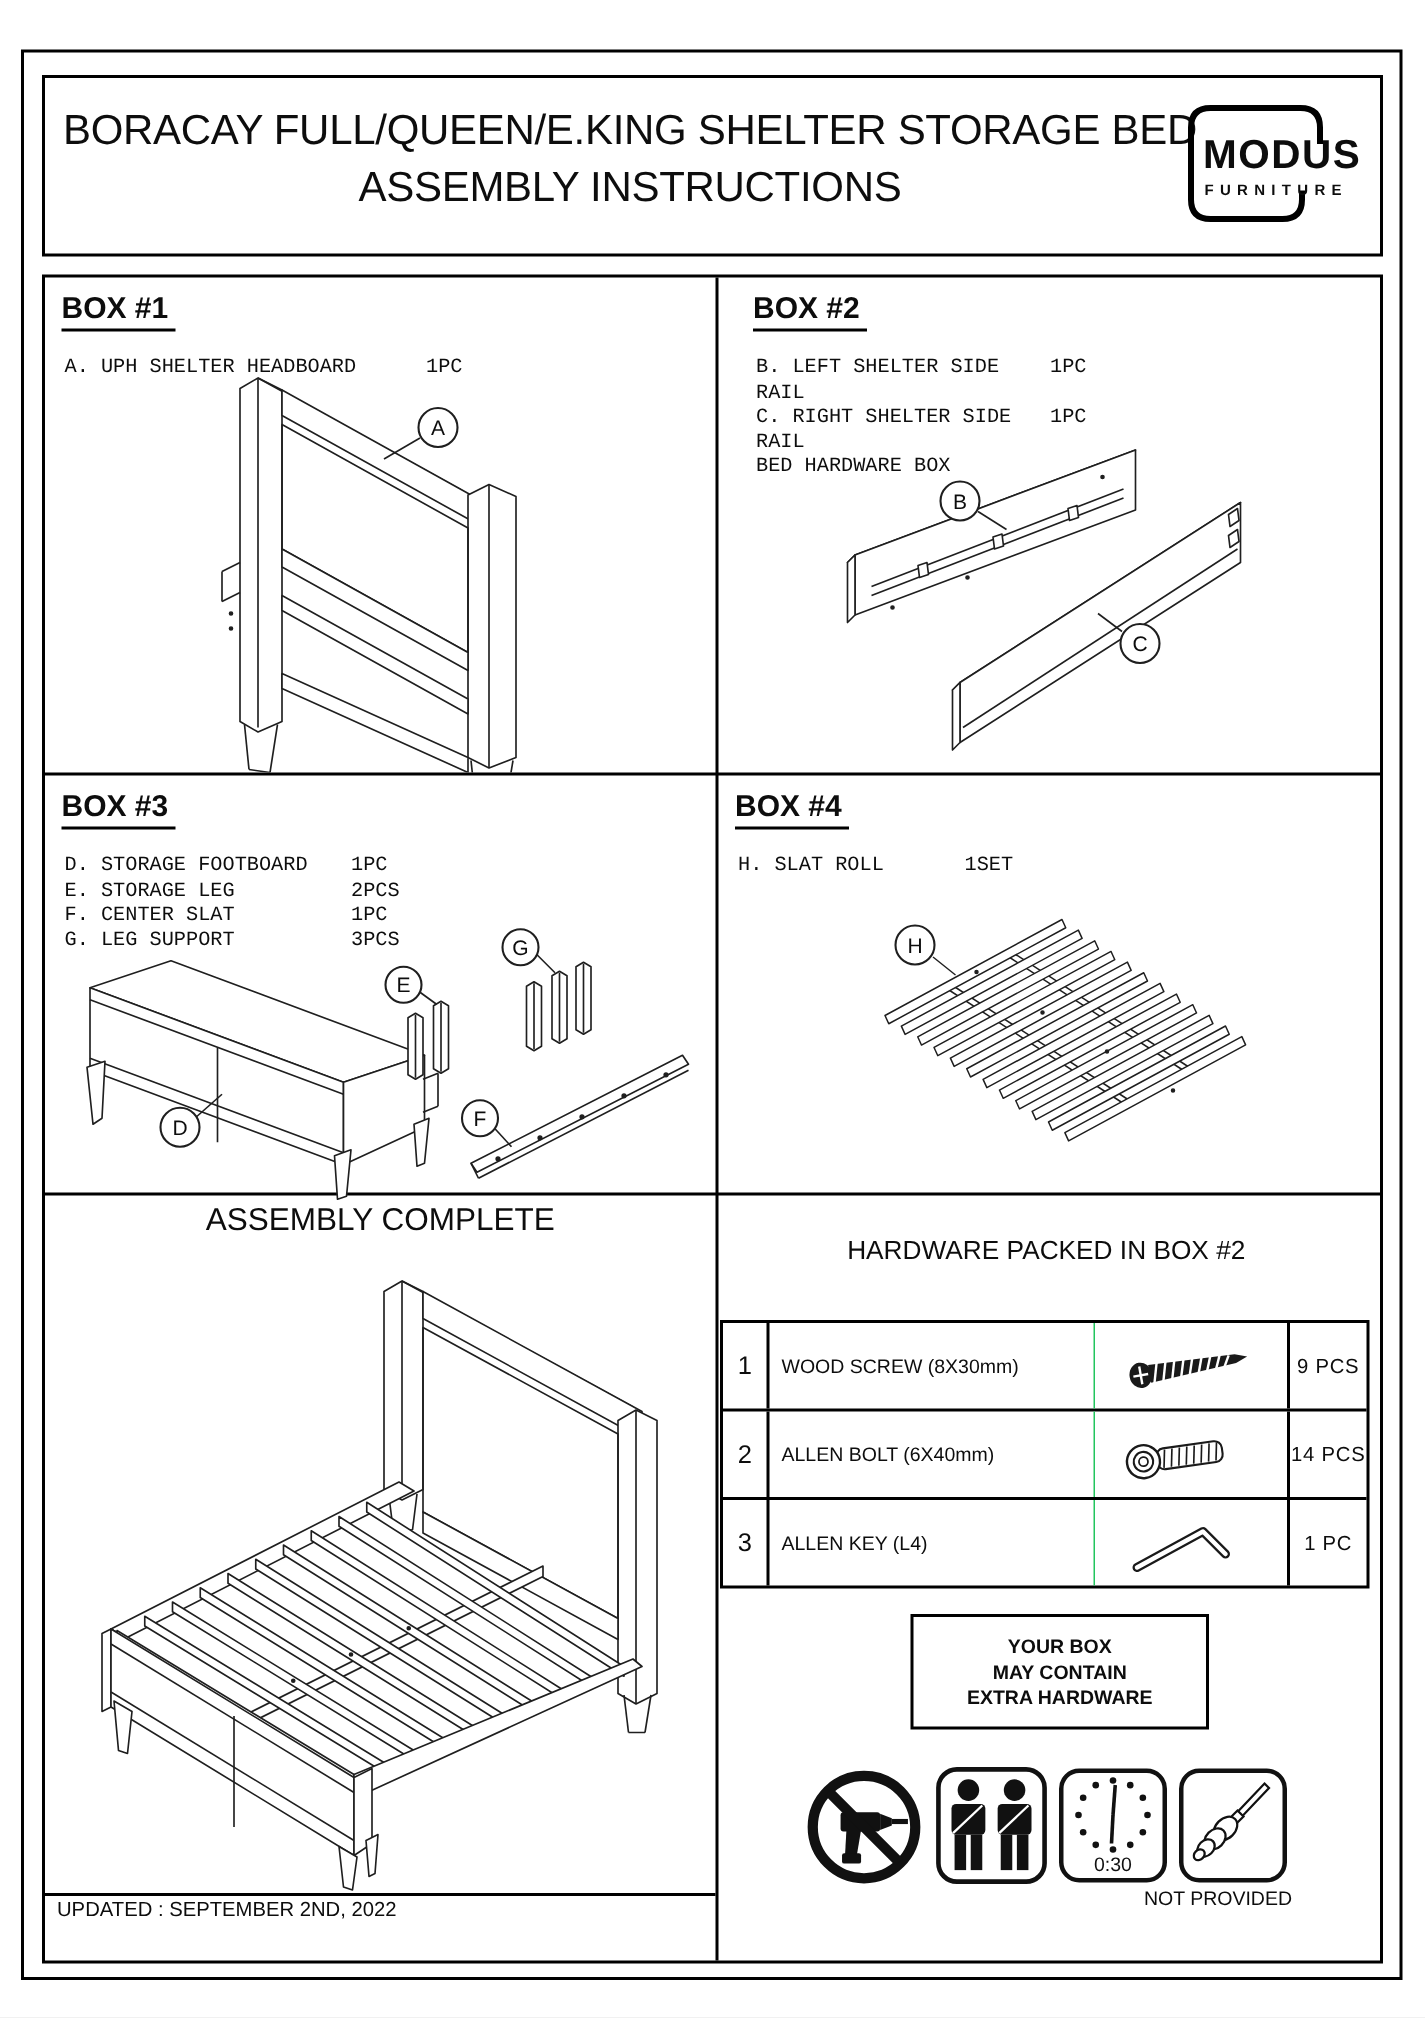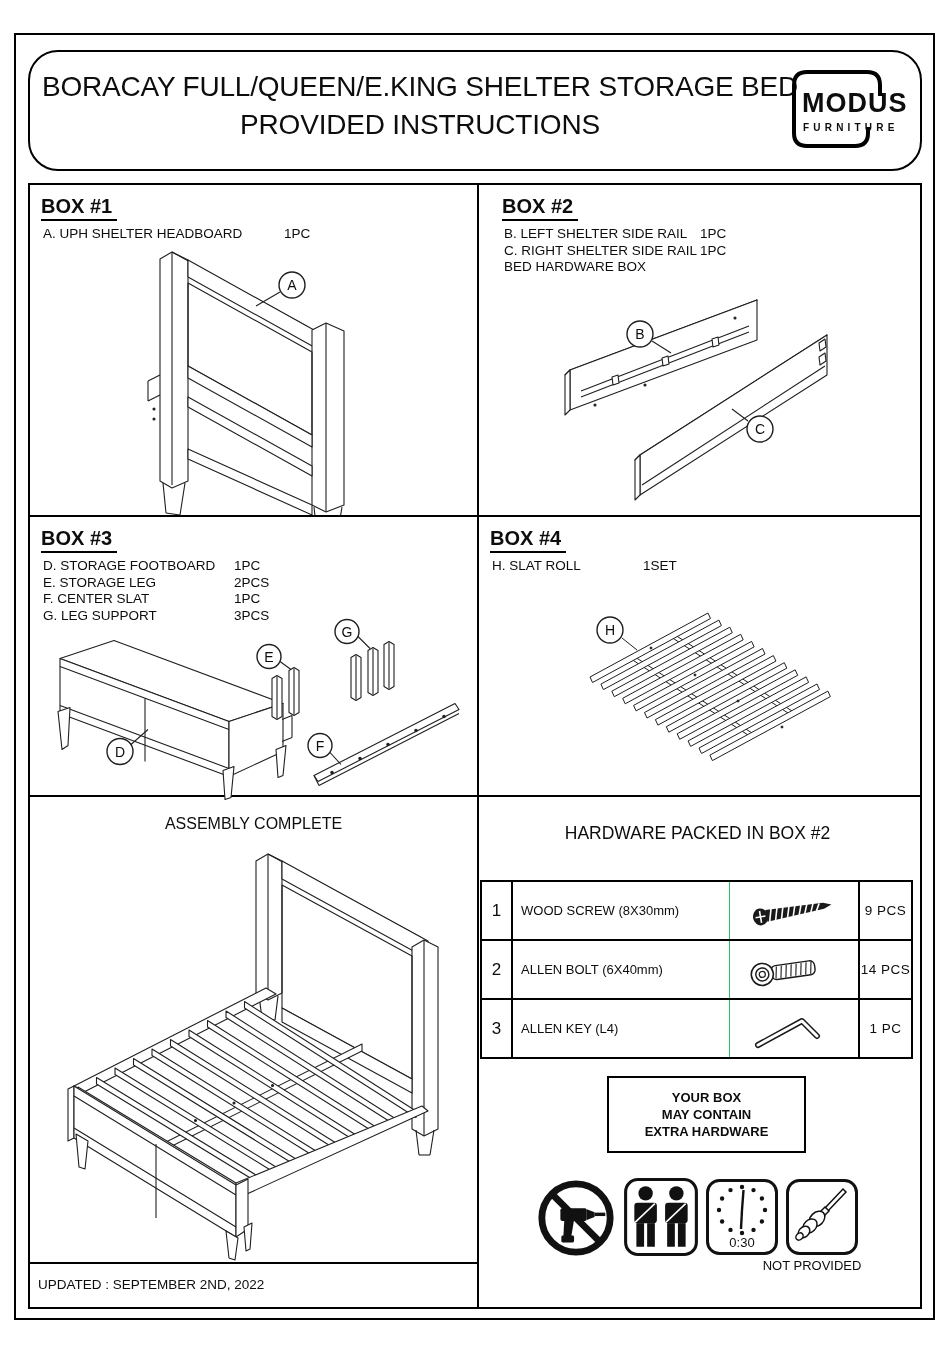--- a/index.html
+++ b/index.html
@@ -5,21 +5,21 @@
   html,body{margin:0;padding:0;background:#e8e8e8;}
   .page{position:relative;width:950px;height:1345px;background:#fff;
         font-family:"Liberation Sans", sans-serif;color:#0d0d0d;overflow:hidden;}
   .abs{position:absolute;}
   .bordered{border:2px solid #000;}
 
   
   .outer-frame{left:14px;top:33px;width:917px;height:1283px;}
 
   
-  .title-box{left:28px;top:50px;width:890px;height:117px;border-radius:30px;}
+  .title-box{left:28px;top:50px;width:890px;height:117px;}
   .title-text{left:0;top:16px;width:780px;text-align:center;font-size:28px;line-height:38px;letter-spacing:-0.2px;}
   .logo{left:758px;top:14px;width:150px;height:90px;}
   .logo-name{left:14px;top:22px;font-size:27px;font-weight:bold;letter-spacing:1px;}
   .logo-sub{left:15px;top:56px;font-size:10px;letter-spacing:4.2px;font-weight:bold;}
 
   
   .content-box{left:28px;top:183px;width:890px;height:1122px;}
   .v-div{left:447px;top:0;width:2px;height:100%;background:#000;}
   .h-div1{left:0;top:330px;width:100%;height:2px;background:#000;}
   .h-div2{left:0;top:610px;width:100%;height:2px;background:#000;}
@@ -28,30 +28,30 @@
   .cell-box1{left:0;top:0;width:447px;height:330px;}
   .cell-box2{left:449px;top:0;width:437px;height:330px;padding-left:12px;}
   .cell-box3{left:0;top:332px;width:447px;height:291px;}
   .cell-box4{left:449px;top:332px;width:437px;height:278px;}
   .cell-assembly{left:0;top:612px;width:447px;height:465px;}
   .cell-footer{left:0;top:1079px;width:447px;height:39px;}
   .cell-hardware{left:449px;top:612px;width:437px;height:510px;}
 
   .box-heading{display:inline-block;margin:10px 0 2px 11px;font-size:20px;font-weight:bold;
                border-bottom:2px solid #000;padding:0 5px 1px 0;}
-  .items{margin-left:13px;margin-top:3px;}
+  .items{margin-left:13px;margin-top:15px;font-family:Liberation Mono, monospace;}
   .item{display:flex;font-size:13.5px;line-height:16.5px;}
   .item-label{display:inline-block;}
   .lw1 .item-label{width:241px;} .lw2 .item-label{width:196px;}
   .lw3 .item-label{width:191px;} .lw4 .item-label{width:151px;}
 
   .fig{left:0;top:0;width:100%;height:100%;}
-  .assembly-title{left:0;top:18px;width:100%;text-align:center;font-size:16px;}
+  .assembly-title{left:0;top:5px;width:100%;text-align:center;font-size:21px;}
   .bed-fig{left:0;top:34px;width:447px;height:430px;}
-  .footer-text{left:8px;top:13px;font-size:13.5px;}
+  .footer-text{left:8px;top:1px;font-size:13.5px;}
 
   .hw-title{left:0;top:26px;width:100%;text-align:center;font-size:17.5px;}
   .hw-table{left:1px;top:83px;width:429px;border:2px solid #000;}
   .hw-row{display:flex;height:57px;}
   .hw-row + .hw-row{border-top:2px solid #000;}
   .hw-num{width:29px;border-right:2px solid #000;display:flex;align-items:center;justify-content:center;font-size:17px;}
   .hw-name{width:217px;border-right:1px solid #22c55e;display:flex;align-items:center;padding-left:8px;font-size:13px;box-sizing:border-box;}
   .hw-iconcell{width:128px;border-right:2px solid #000;display:flex;align-items:center;justify-content:center;}
   .hw-qty{flex:1;display:flex;align-items:center;justify-content:center;font-size:13.5px;letter-spacing:0.5px;}
 
@@ -63,21 +63,21 @@
 </style>
 </head>
 <body>
 
 <div class="page">
   <div class="abs bordered outer-frame"></div>
 
   <div class="abs bordered title-box">
     <div class="abs title-text">
       <div>BORACAY FULL/QUEEN/E.KING SHELTER STORAGE BED</div>
-      <div>PROVIDED INSTRUCTIONS</div>
+      <div>ASSEMBLY INSTRUCTIONS</div>
     </div>
     <div class="abs logo">
       <svg width="150" height="90" viewBox="0 0 150 90">
         <path d="M 92 30 L 92 19 Q 92 6 79 6 L 19 6 Q 6 6 6 19 L 6 67 Q 6 80 19 80 L 67 80 Q 80 80 80 67 L 80 61" fill="none" stroke="#000" stroke-width="4"></path>
       </svg>
       <div class="abs logo-name">MODUS</div>
       <div class="abs logo-sub">FURNITURE</div>
     </div>
   </div>
 

